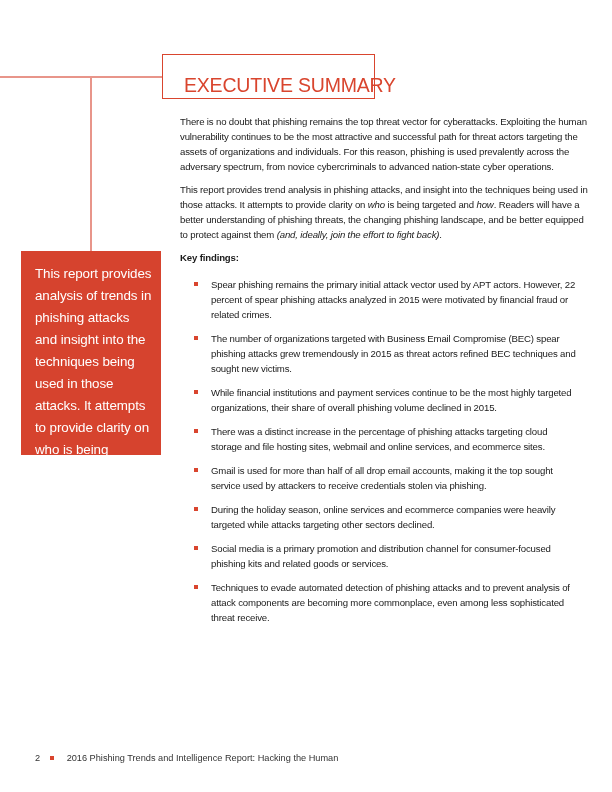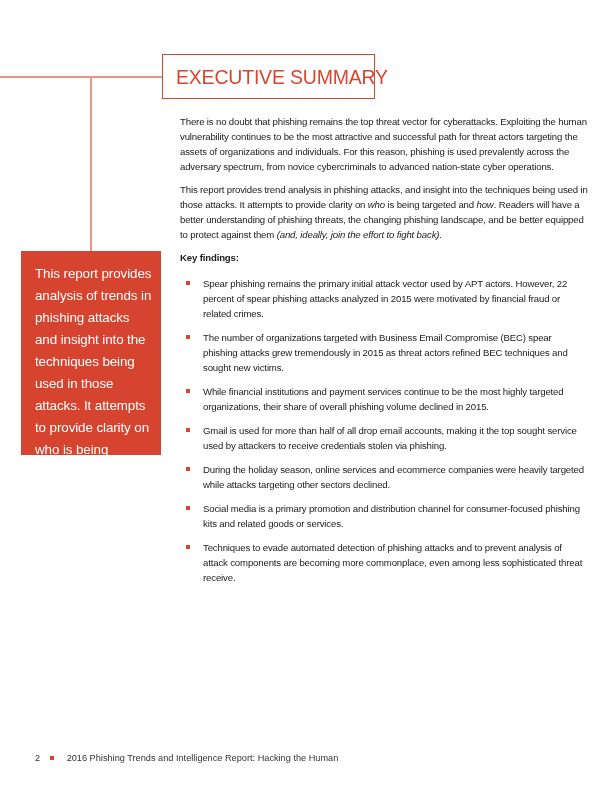--- a/index.html
+++ b/index.html
@@ -35,21 +35,21 @@
       position: absolute;
       left: 162px;
       top: 54px;
       width: 213px;
       height: 45px;
       border: 1.3px solid #d9452e;
       box-sizing: border-box;
       background: #fff;
     }
     .title-box h1 {
-      margin: 0;
+      margin: 8px;
       position: absolute;
       left: 13px;
       top: 11px;
       font-family: "Liberation Sans", sans-serif;
       font-weight: normal;
       font-size: 19.5px;
       letter-spacing: -0.2px;
       color: #d9452e;
       white-space: nowrap;
     }
@@ -84,21 +84,21 @@
     }
     .main em {
       font-style: italic;
     }
     .key-heading {
       font-weight: bold;
       margin: 0 0 11px 0;
     }
     ul.findings {
       list-style: none;
-      margin: 4px;
+      margin: 12px;
       padding: 0;
     }
     ul.findings li {
       position: relative;
       padding-left: 19px;
       margin-bottom: 9px;
     }
     ul.findings li .bullet {
       position: absolute;
       left: 2px;
@@ -143,21 +143,21 @@
 <div class="main">
   <p>There is no doubt that phishing remains the top threat vector for cyberattacks. Exploiting the human vulnerability continues to be the most attractive and successful path for threat actors targeting the assets of organizations and individuals. For this reason, phishing is used prevalently across the adversary spectrum, from novice cybercriminals to advanced nation-state cyber operations.</p>
   <p><span>This report provides trend analysis in phishing attacks, and insight into the techniques being used in those attacks. It attempts to provide clarity on </span><em>who</em><span> is being targeted and </span><em>how</em><span>. Readers will have a better understanding of phishing threats, the changing phishing landscape, and be better equipped to protect against them </span><em>(and, ideally, join the effort to fight back)</em><span>.</span></p>
 
   <div class="key-heading">Key findings:</div>
 
   <ul class="findings">
     <li><span class="bullet"></span><span>Spear phishing remains the primary initial attack vector used by APT actors. However, 22 percent of spear phishing attacks analyzed in 2015 were motivated by financial fraud or related crimes.</span></li>
     <li><span class="bullet"></span><span>The number of organizations targeted with Business Email Compromise (BEC) spear phishing attacks grew tremendously in 2015 as threat actors refined BEC techniques and sought new victims.</span></li>
     <li><span class="bullet"></span><span>While financial institutions and payment services continue to be the most highly targeted organizations, their share of overall phishing volume declined in 2015.</span></li>
-    <li><span class="bullet"></span></li>
+    <li><span class="bullet"></span><span>There was a distinct increase in the percentage of phishing attacks targeting cloud storage and file hosting sites, webmail and online services, and ecommerce sites.</span></li>
     <li><span class="bullet"></span><span>Gmail is used for more than half of all drop email accounts, making it the top sought service used by attackers to receive credentials stolen via phishing.</span></li>
     <li><span class="bullet"></span><span>During the holiday season, online services and ecommerce companies were heavily targeted while attacks targeting other sectors declined.</span></li>
     <li><span class="bullet"></span><span>Social media is a primary promotion and distribution channel for consumer-focused phishing kits and related goods or services.</span></li>
     <li><span class="bullet"></span><span>Techniques to evade automated detection of phishing attacks and to prevent analysis of attack components are becoming more commonplace, even among less sophisticated threat receive.</span></li>
   </ul>
 </div>
 
 <div class="footer">
   <span>2</span>
   <span class="sq"></span>

